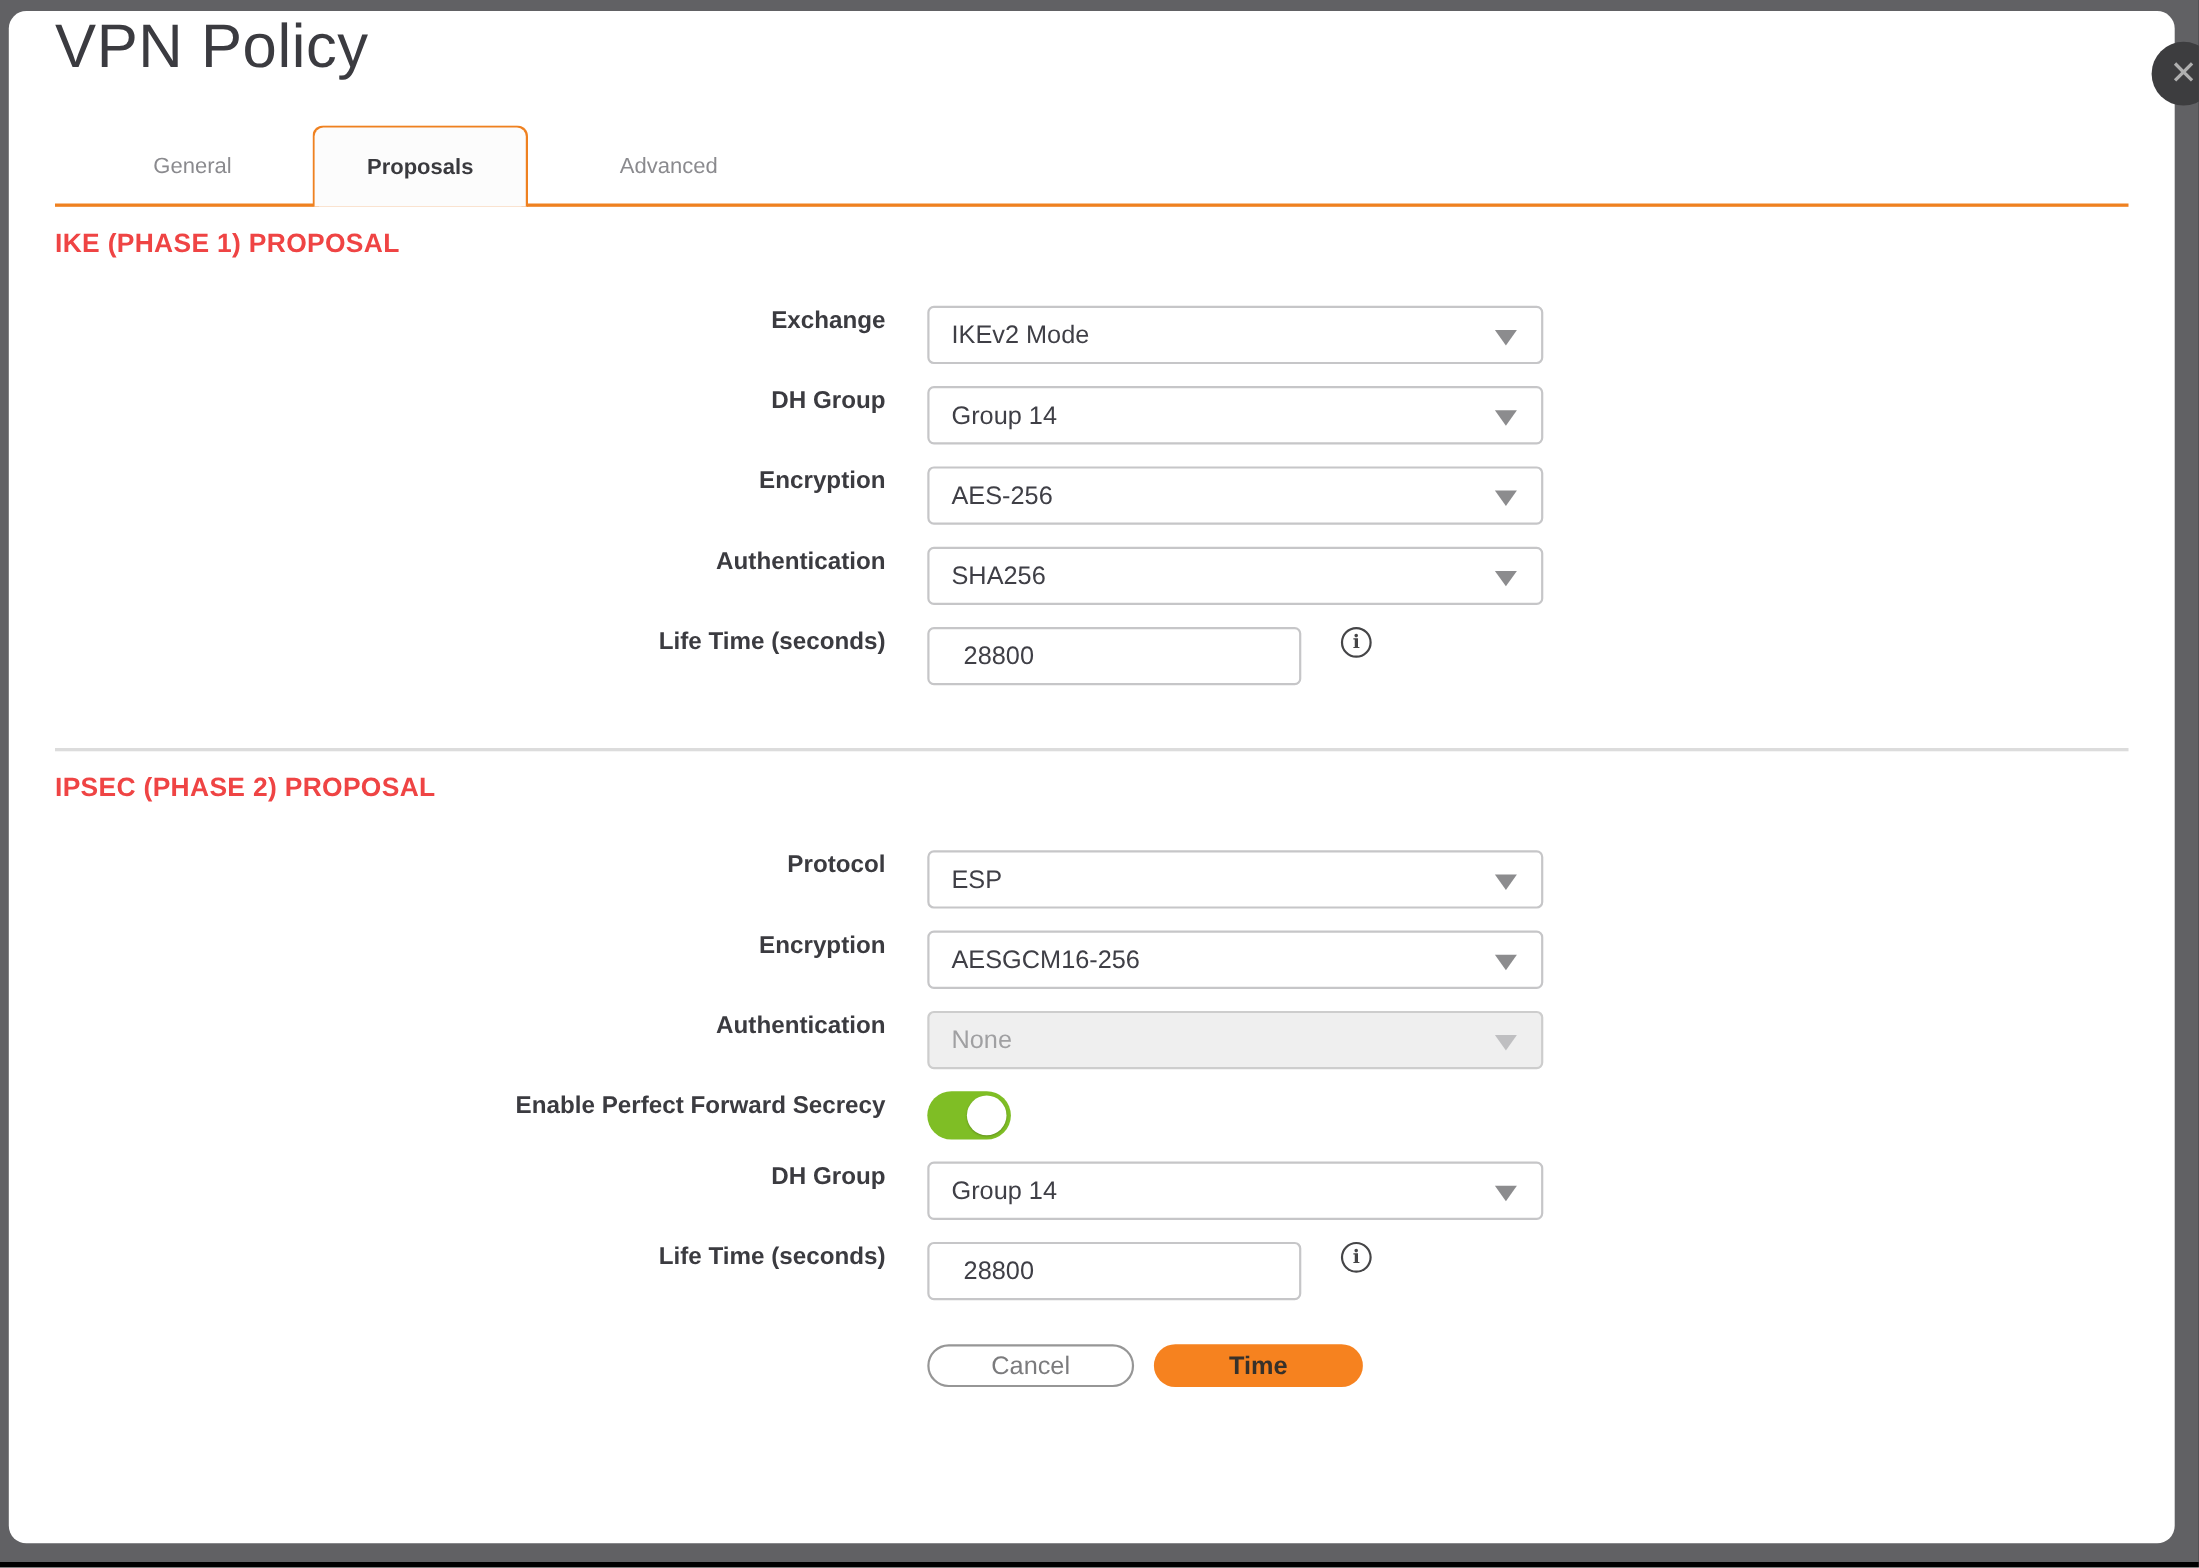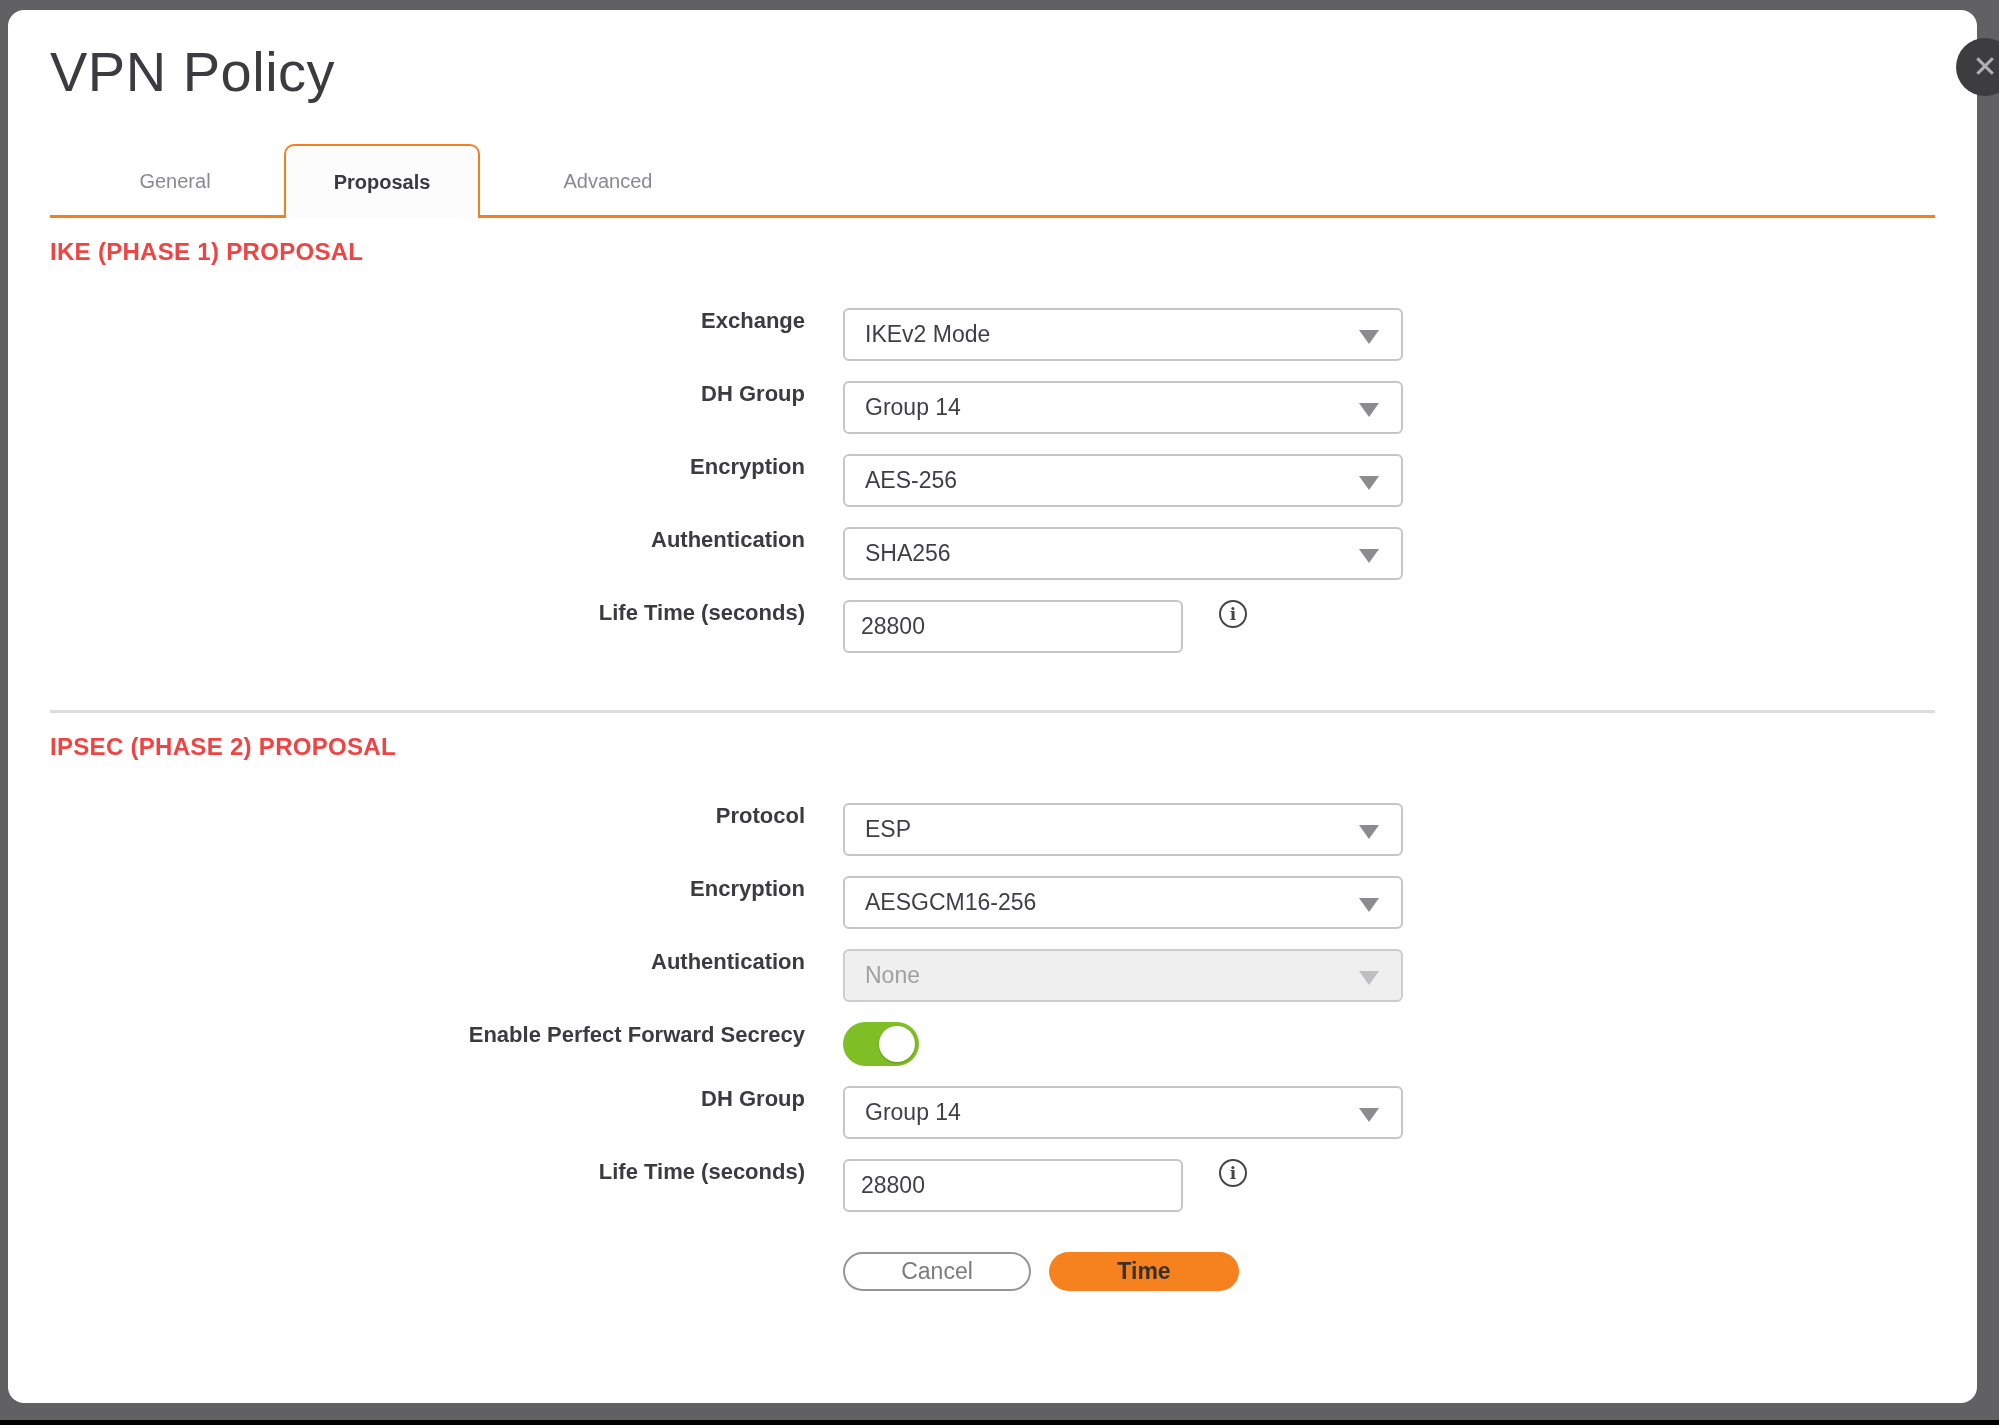--- a/index.html
+++ b/index.html
@@ -16,21 +16,21 @@
 
   .close-btn {
     position:absolute; left:1956px; top:38px; width:58px; height:58px;
     border-radius:50%; background:#3d3d3f; z-index:50;
     display:flex; align-items:center; justify-content:center;
     cursor:pointer; border:none;
   }
   .close-btn span { color:#b0b0b0; font-size:30px; line-height:1; }
 
   .dialog-title {
-    margin-top:30px; font-size:56px; font-weight:400; color:#3b3b40;
+    font-size:56px; font-weight:400; color:#3b3b40;
     letter-spacing:0.5px; line-height:1.15;
   }
 
   
   .tab-bar { position:relative; height:74px; margin-top:40px; display:flex; align-items:flex-end; padding-left:30px; }
   .tab-underline { position:absolute; left:0; right:0; bottom:0; height:3px; background:#ef8120; }
   .tab {
     position:relative; height:74px; display:flex; align-items:center; justify-content:center;
     font-size:20px; color:#8a8a8e; cursor:pointer; background:transparent;
   }
@@ -68,21 +68,21 @@
     border-left:10px solid transparent; border-right:10px solid transparent;
     border-top:14px solid #8c8c8e;
   }
   .select.disabled { background:#efefef; border-color:#cdcdcd; cursor:default; }
   .select.disabled .value { color:#a0a0a2; }
   .select.disabled .arrow { border-top-color:#bfbfc1; }
 
   .text-input {
     width:340px; height:53px; flex:none;
     border:2px solid #c6c6c8; border-radius:6px; background:#fff;
-    padding-left:16px; font-size:23px; color:#3f3f46;
+    padding-left:31px; font-size:23px; color:#3f3f46;
     font-family:"Liberation Sans","DejaVu Sans",sans-serif; outline:none;
   }
 
   .info-icon {
     margin-left:36px; width:28px; height:28px; flex:none; border-radius:50%;
     border:2px solid #454547; color:#454547;
     display:flex; align-items:center; justify-content:center;
     font-family:"DejaVu Serif",serif; font-size:17px; font-weight:700; cursor:pointer;
   }
 

